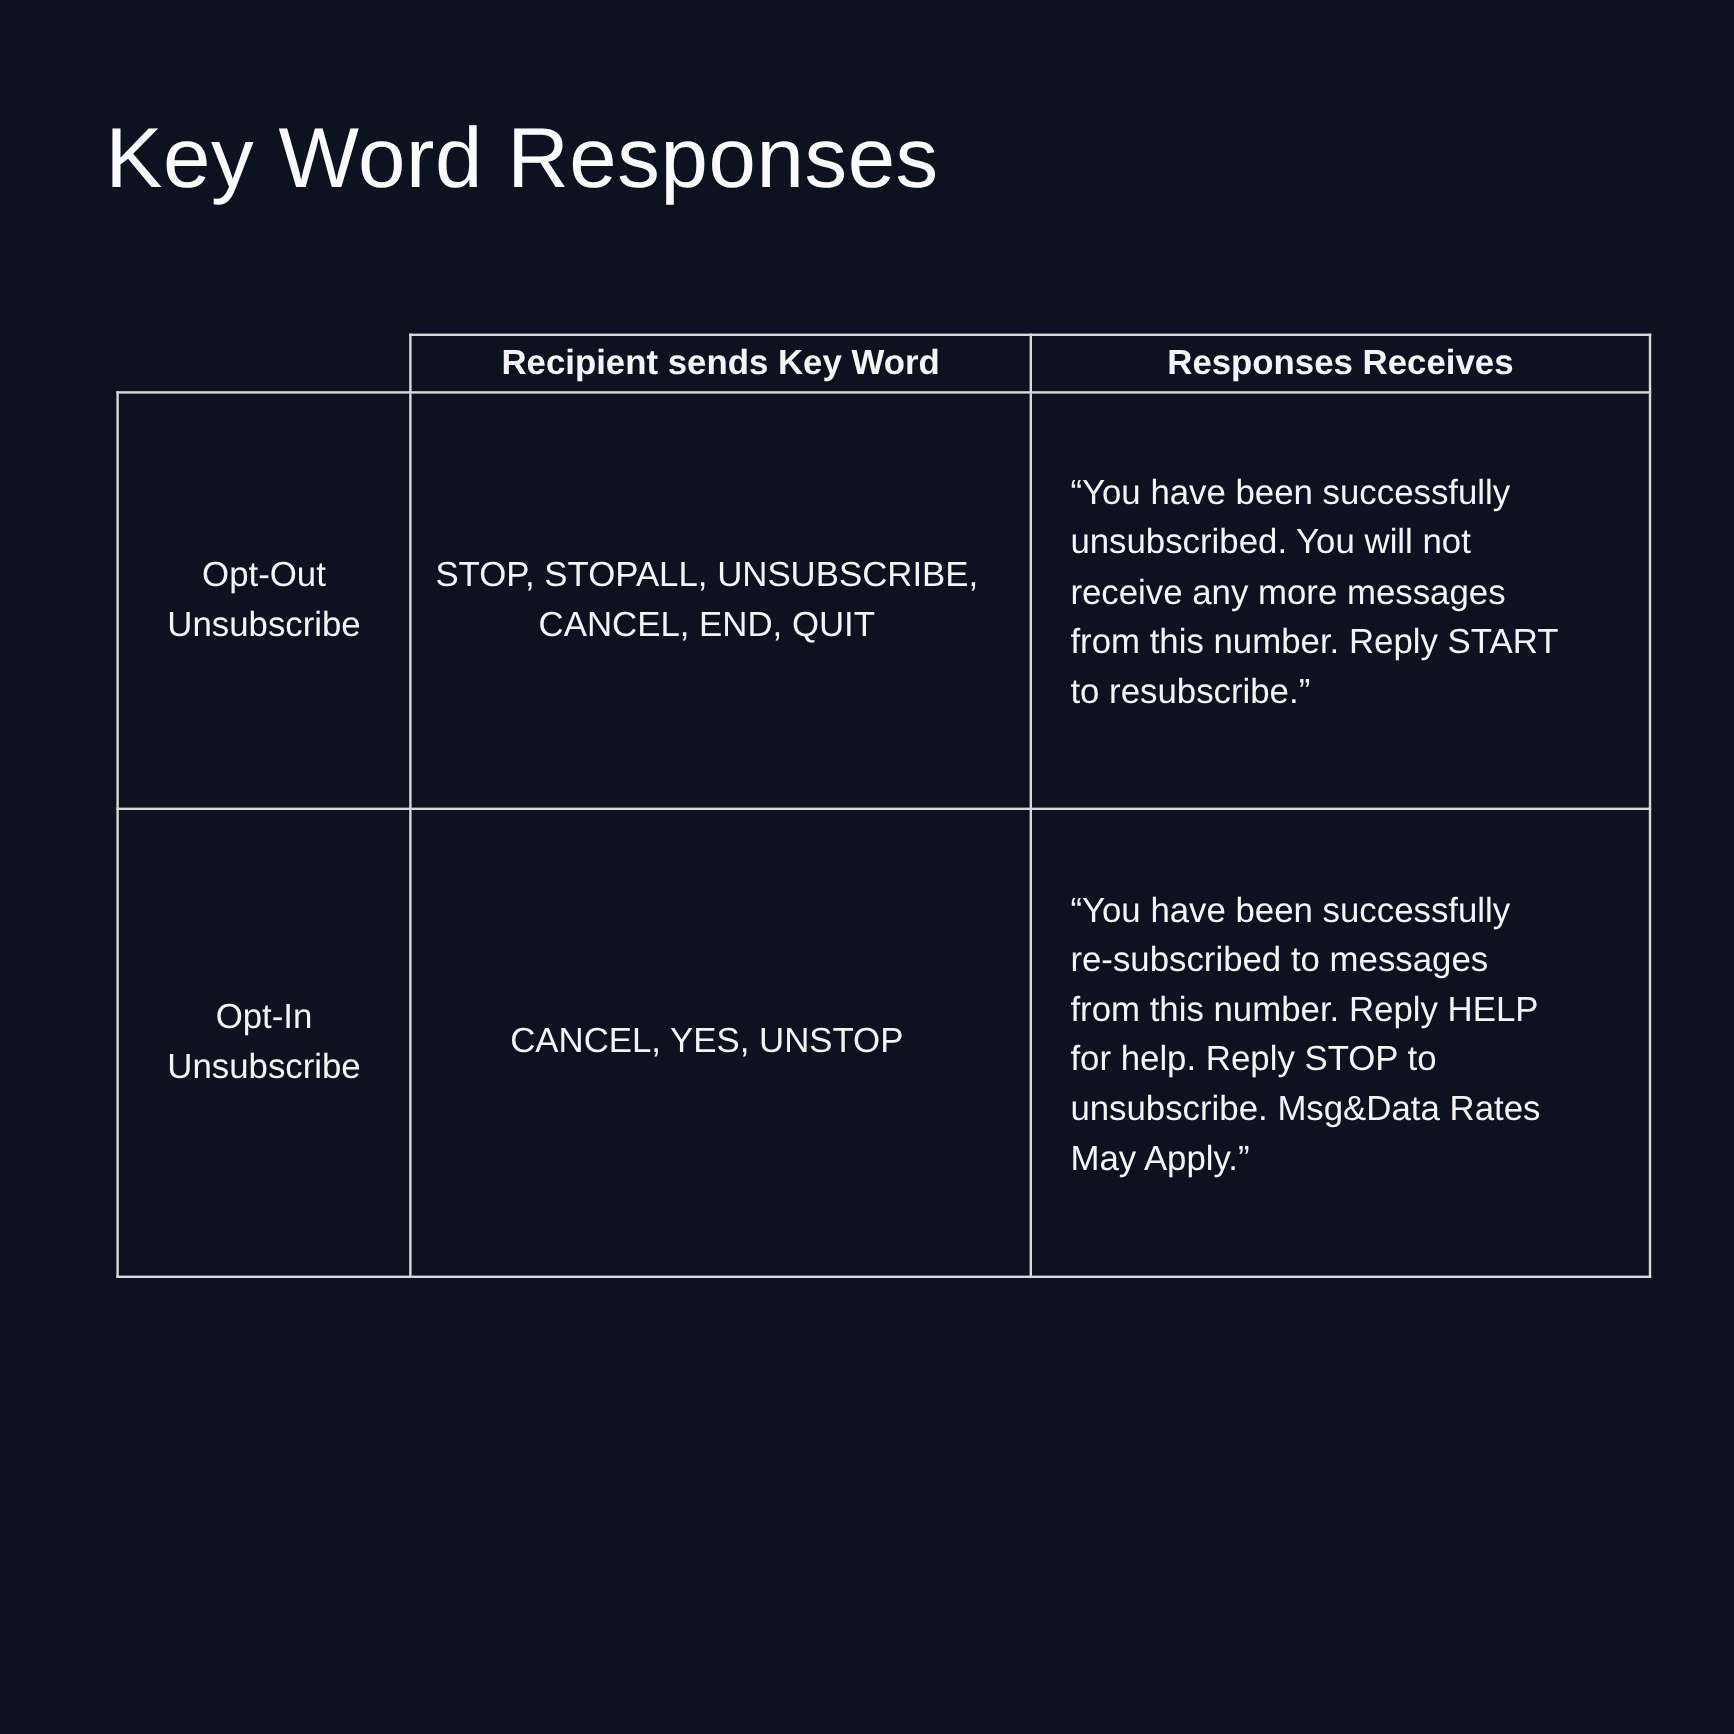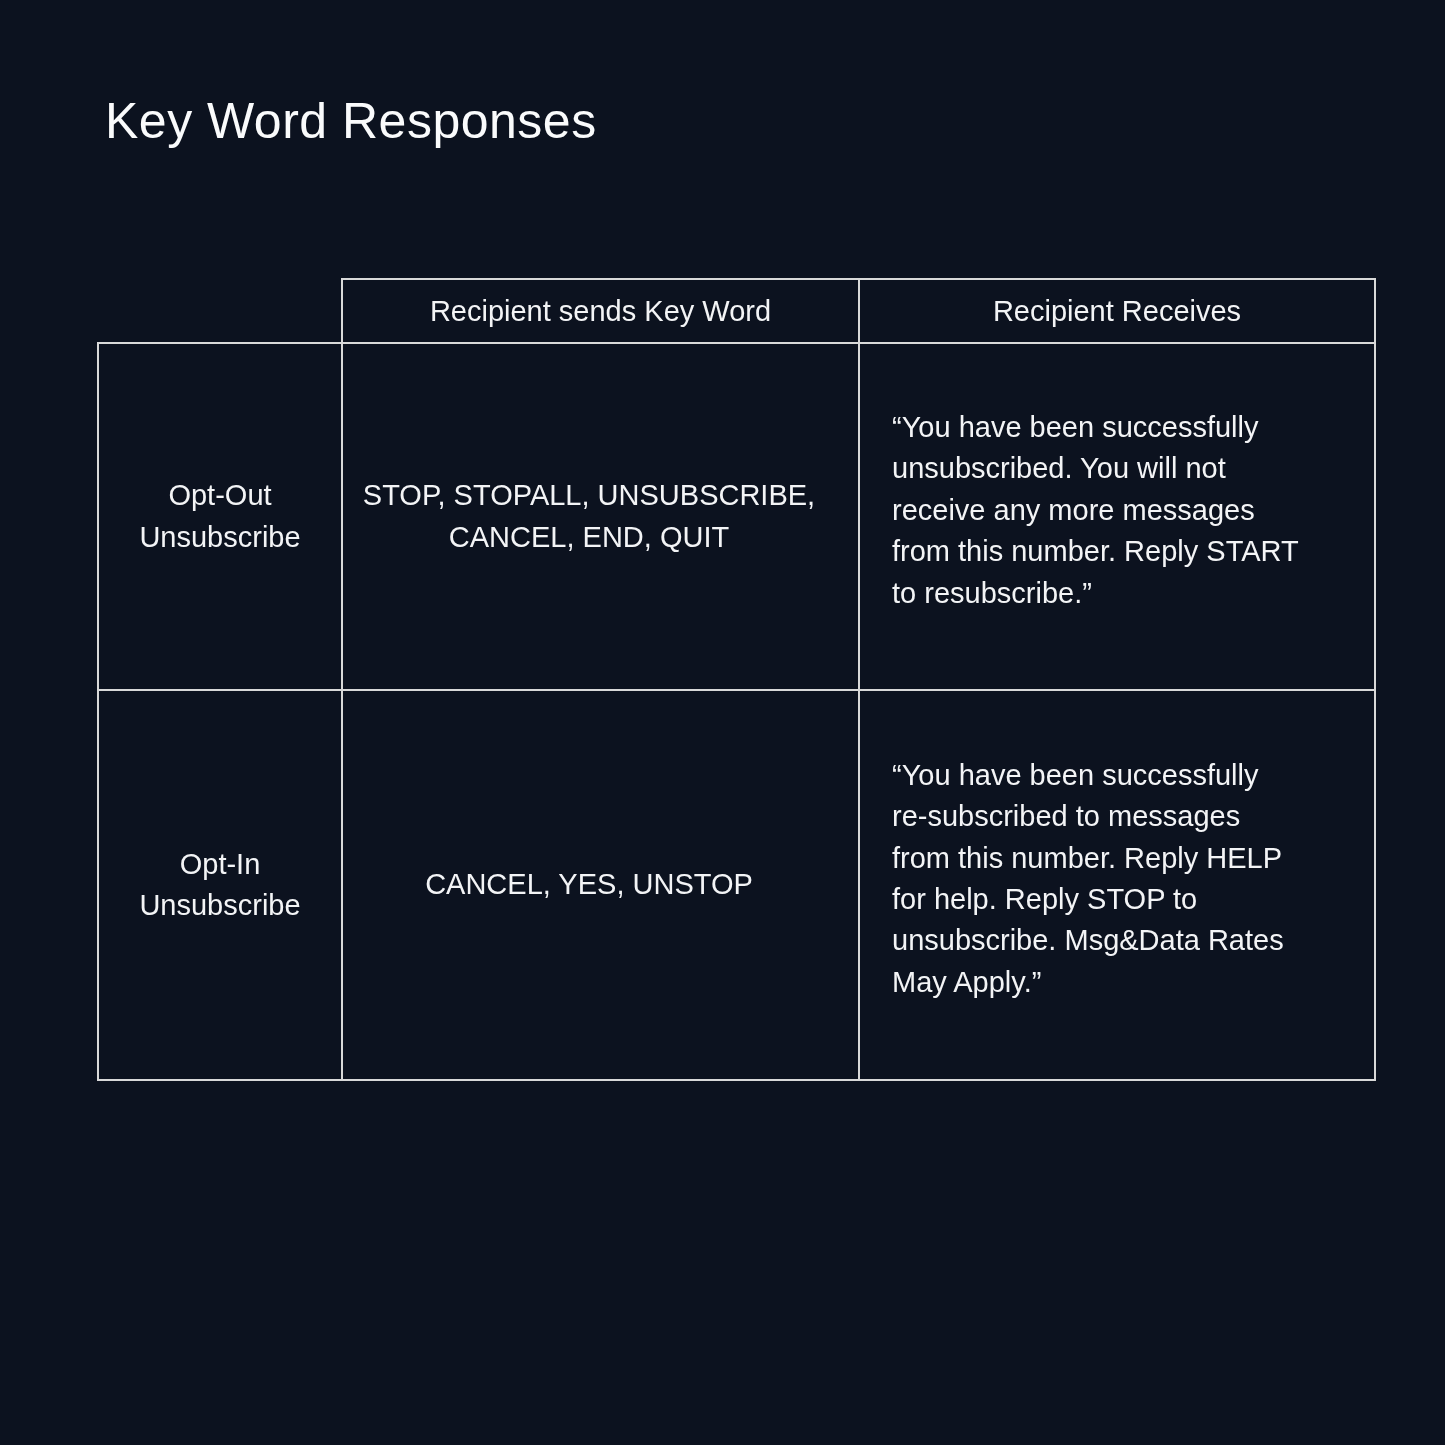--- a/index.html
+++ b/index.html
@@ -8,24 +8,24 @@
     width: 1445px;
     height: 1445px;
     position: relative;
     overflow: hidden;
     background: #0c121f;
     color: #f3f4f6;
     font-family: "Liberation Sans", "DejaVu Sans", sans-serif;
   }
   .page-title {
     position: absolute;
-    left: 105px;
+    left: 88px;
     top: 94px;
     margin: 0;
-    font-size: 50px;
+    font-size: 71px;
     font-weight: 400;
     letter-spacing: 0.5px;
     line-height: 1.1;
     color: #fafbfc;
   }
   table.kw {
     position: absolute;
     left: 97px;
     top: 278px;
     width: 1277px;
@@ -33,23 +33,23 @@
     table-layout: fixed;
   }
   .kw th, .kw td {
     border: 2px solid #d9d9d9;
     font-size: 29px;
     font-weight: 400;
     vertical-align: middle;
     color: #f3f4f6;
   }
   .kw th {
-    height: 64px;
+    height: 48px;
     text-align: center;
-    font-weight: 400;
+    font-weight: 700;
     padding: 0 10px;
   }
   .kw th.corner {
     border: none;
     background: transparent;
   }
   .kw td.row-label {
     font-weight: 400;
     text-align: center;
     line-height: 1.42;
@@ -80,21 +80,21 @@
 <table class="kw">
   <colgroup>
     <col style="width:244px">
     <col style="width:517px">
     <col style="width:516px">
   </colgroup>
   <thead>
     <tr>
       <th class="corner"></th>
       <th>Recipient sends Key Word</th>
-      <th>Recipient Receives</th>
+      <th>Responses Receives</th>
     </tr>
   </thead>
   <tbody>
     <tr class="row-1">
       <td class="row-label">Opt-Out
 Unsubscribe</td>
       <td class="keywords">STOP, STOPALL, UNSUBSCRIBE,
 CANCEL, END, QUIT</td>
       <td class="response">“You have been successfully
 unsubscribed. You will not

